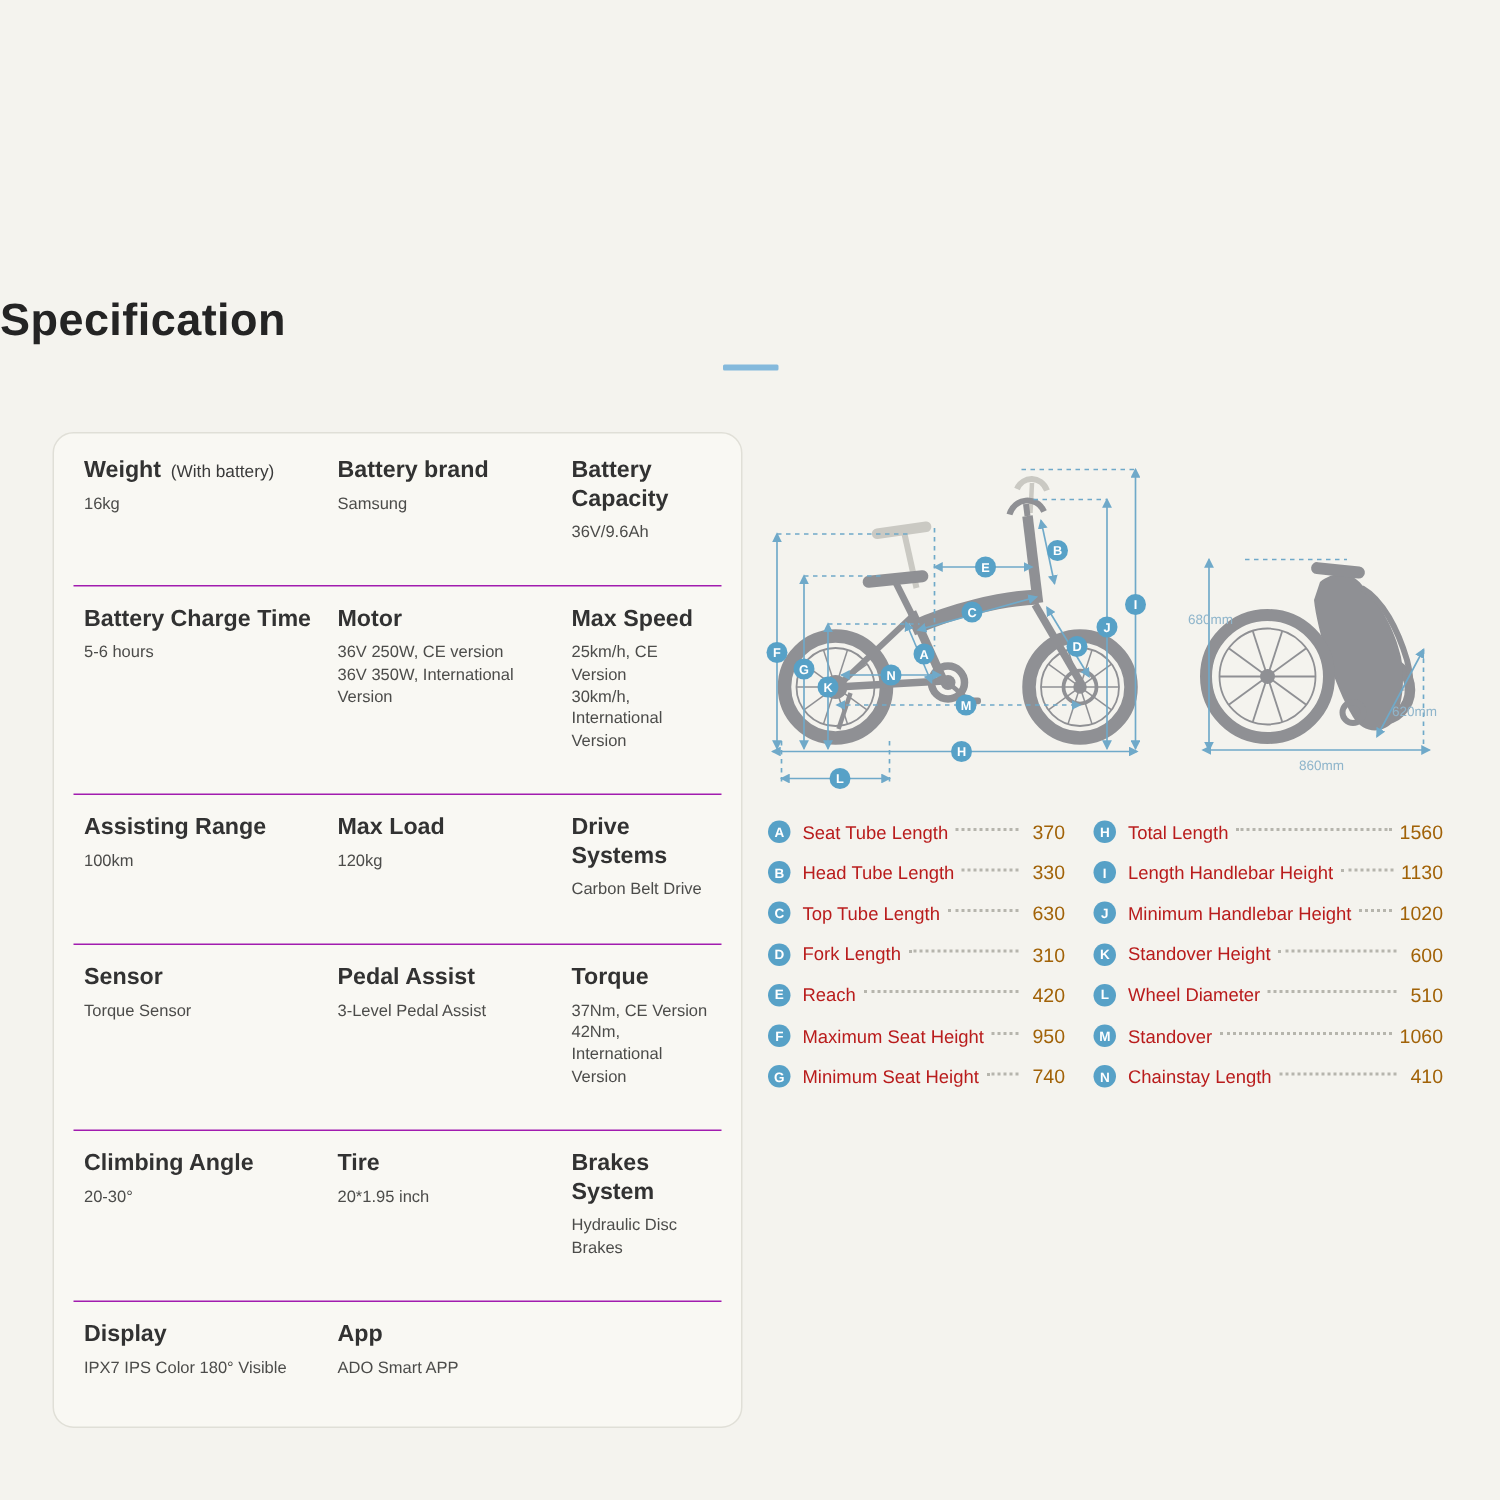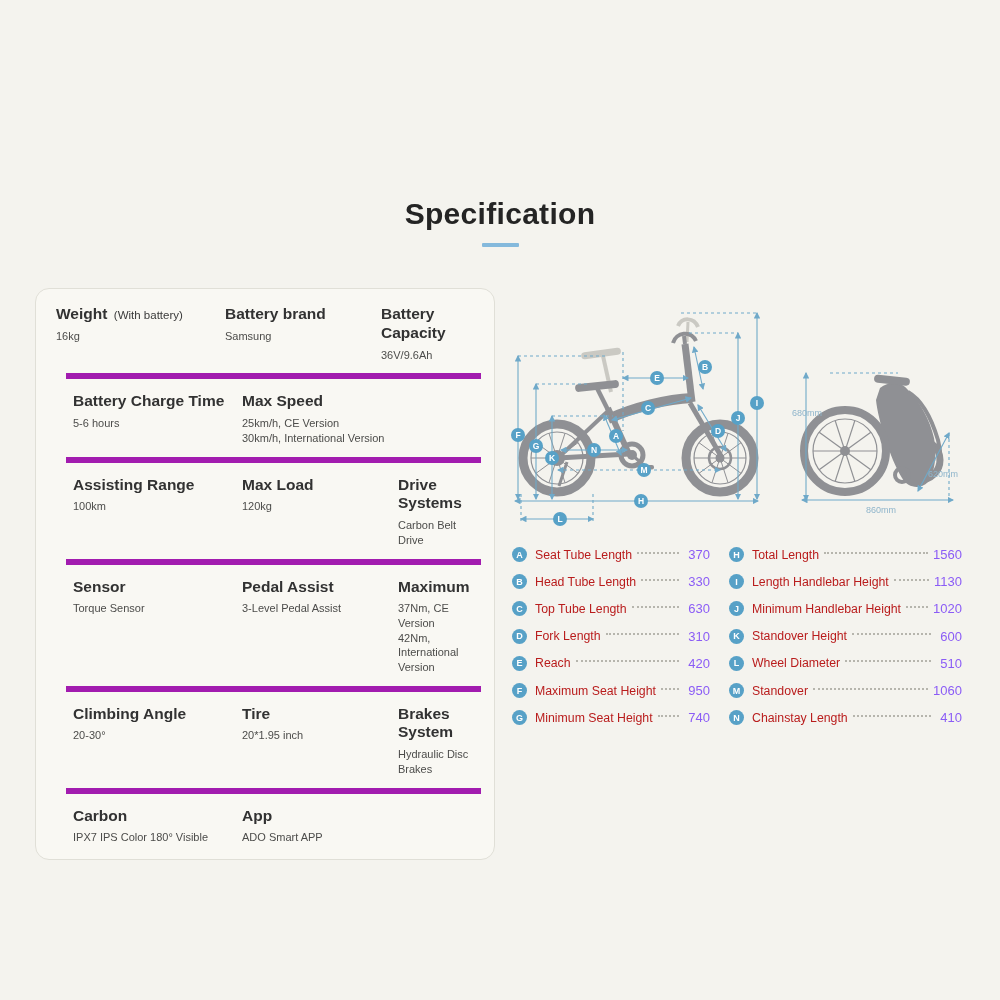--- a/index.html
+++ b/index.html
@@ -5,54 +5,54 @@
   html,body{margin:0;padding:0;}
   body{
     width:1000px;height:1000px;position:relative;
     background:#f4f3ee;
     font-family:"Liberation Sans", sans-serif;
     color:#333;
     overflow:hidden;
   }
   .title{
     position:absolute;top:197px;left:0;width:100%;
-    text-align:center;font-size:30px;font-weight:700;color:#242424;
+    font-size:30px;font-weight:700;color:#242424;
     letter-spacing:.3px;
   }
   .title-underline{
     position:absolute;top:243px;left:482px;width:37px;height:4px;
     background:#84b9dc;border-radius:1px;
   }
   .spec-card{
     position:absolute;left:35px;top:288px;width:460px;box-sizing:border-box;
     background:#f9f8f3;border:1px solid #e0dfd7;border-radius:14px;
     padding:3px 13px;
   }
   .spec-row{
     display:grid;grid-template-columns:163px 150px 1fr;column-gap:6px;
-    padding:13px 7px 11px 7px;
-  }
-  .spec-row + .spec-row{border-top:6px solid #a21caf;margin-left:17px;}
+    padding:13px 7px 28px 7px;
+  }
+  .spec-row + .spec-row{border-top:1px solid #a21caf;}
   .cell-head{line-height:1.18;}
   .h{font-size:15.5px;font-weight:700;color:#323232;}
   .hs{font-size:11.5px;font-weight:400;color:#3a3a3a;margin-left:2px;}
   .v{margin-top:5px;font-size:11px;color:#4c4c4a;line-height:1.33;white-space:pre-line;}
 
   .dim-list{position:absolute;top:541px;}
   .dim-list.left{left:512px;width:198px;}
   .dim-list.right{left:729px;width:233px;}
   .dim-row{display:flex;align-items:center;height:27.2px;}
   .badge{
     width:15px;height:15px;border-radius:50%;background:#57a1c7;color:#fff;
     font-size:9px;font-weight:700;display:flex;align-items:center;justify-content:center;
     flex:0 0 15px;
   }
   .dim-label{margin-left:8px;font-size:12.3px;color:#b91c1c;white-space:nowrap;}
   .leader{flex:1;border-bottom:2px dotted #b6b5ad;margin:0 5px;transform:translateY(-2px);min-width:8px;}
-  .dim-value{font-size:13px;color:#8b5cf6;text-align:right;min-width:26px;}
+  .dim-value{font-size:13px;color:#a16207;text-align:right;min-width:26px;}
 
   .svg-wrap{position:absolute;}
   #bike-main{left:505px;top:298px;}
   #bike-folded{left:790px;top:360px;}
 
   .gray{stroke:#8f9094;fill:none;}
   .grayfill{fill:#8f9094;stroke:none;}
   .ghost{stroke:#cac9c3;fill:none;}
   .ghostfill{fill:#cac9c3;stroke:none;}
   .dim{stroke:#6fa9c9;stroke-width:1.1;fill:none;}
@@ -82,20 +82,25 @@
       <div class="cell-head"><span class="h">Battery Capacity</span></div>
       <div class="v">36V/9.6Ah</div>
     </div>
   </div>
   <div class="spec-row">
     <div class="cell">
       <div class="cell-head"><span class="h">Battery Charge Time</span></div>
       <div class="v">5-6 hours</div>
     </div>
     <div class="cell">
+      <div class="cell-head"><span class="h">Motor</span></div>
+      <div class="v">36V 250W,  CE version
+36V 350W,  International Version</div>
+    </div>
+    <div class="cell">
       <div class="cell-head"><span class="h">Max Speed</span></div>
       <div class="v">25km/h,  CE Version
 30km/h,  International Version</div>
     </div>
   </div>
   <div class="spec-row">
     <div class="cell">
       <div class="cell-head"><span class="h">Assisting Range</span></div>
       <div class="v">100km</div>
     </div>
@@ -111,42 +116,42 @@
   <div class="spec-row">
     <div class="cell">
       <div class="cell-head"><span class="h">Sensor</span></div>
       <div class="v">Torque Sensor</div>
     </div>
     <div class="cell">
       <div class="cell-head"><span class="h">Pedal Assist</span></div>
       <div class="v">3-Level Pedal Assist</div>
     </div>
     <div class="cell">
-      <div class="cell-head"><span class="h">Maximum</span></div>
+      <div class="cell-head"><span class="h">Torque</span></div>
       <div class="v">37Nm, CE Version
 42Nm, International Version</div>
     </div>
   </div>
   <div class="spec-row">
     <div class="cell">
       <div class="cell-head"><span class="h">Climbing Angle</span></div>
       <div class="v">20-30°</div>
     </div>
     <div class="cell">
       <div class="cell-head"><span class="h">Tire</span></div>
       <div class="v">20*1.95 inch</div>
     </div>
     <div class="cell">
       <div class="cell-head"><span class="h">Brakes System</span></div>
       <div class="v">Hydraulic Disc Brakes</div>
     </div>
   </div>
   <div class="spec-row">
     <div class="cell">
-      <div class="cell-head"><span class="h">Carbon</span></div>
+      <div class="cell-head"><span class="h">Display</span></div>
       <div class="v">IPX7 IPS Color 180° Visible</div>
     </div>
     <div class="cell">
       <div class="cell-head"><span class="h">App</span></div>
       <div class="v">ADO Smart APP</div>
     </div>
   </div>
 </div>
 
 <svg id="bike-main" class="svg-wrap" width="285" height="235" viewBox="0 0 285 235">

